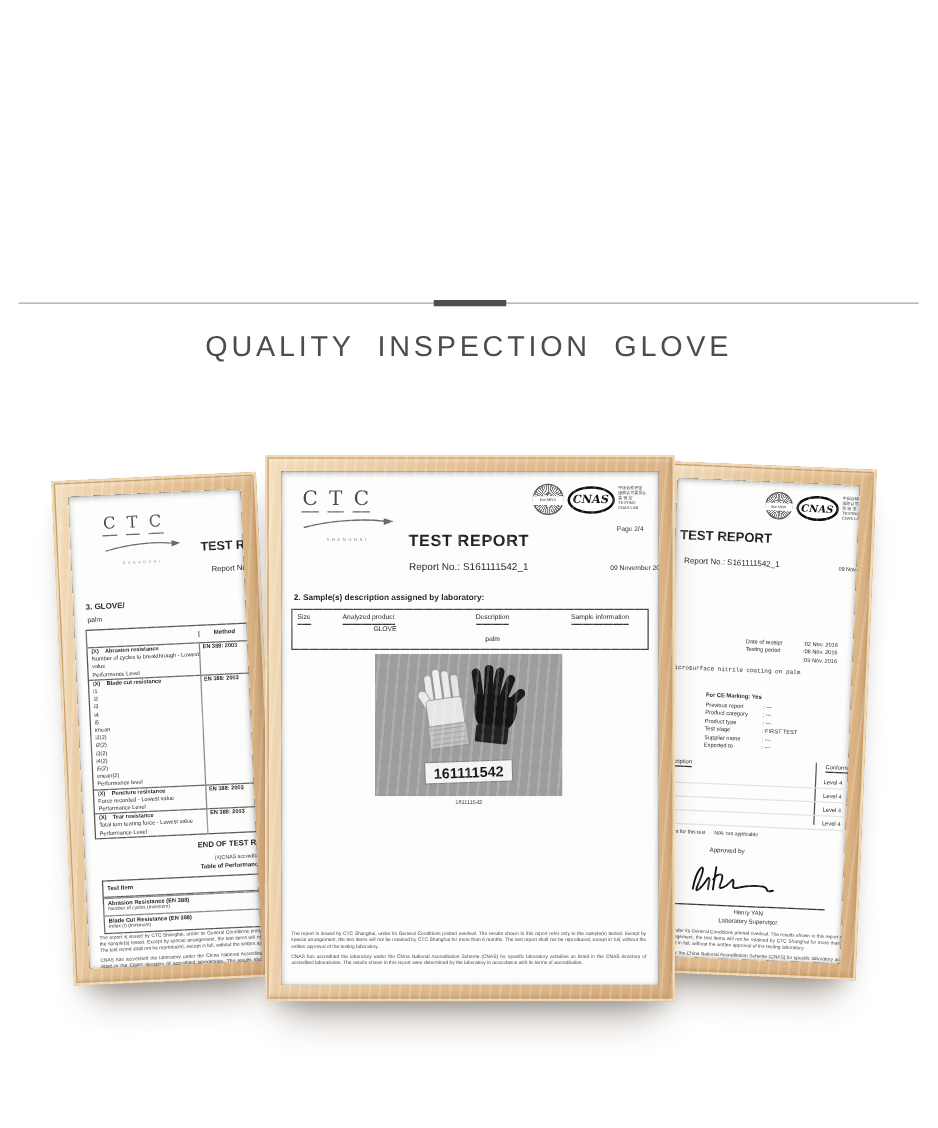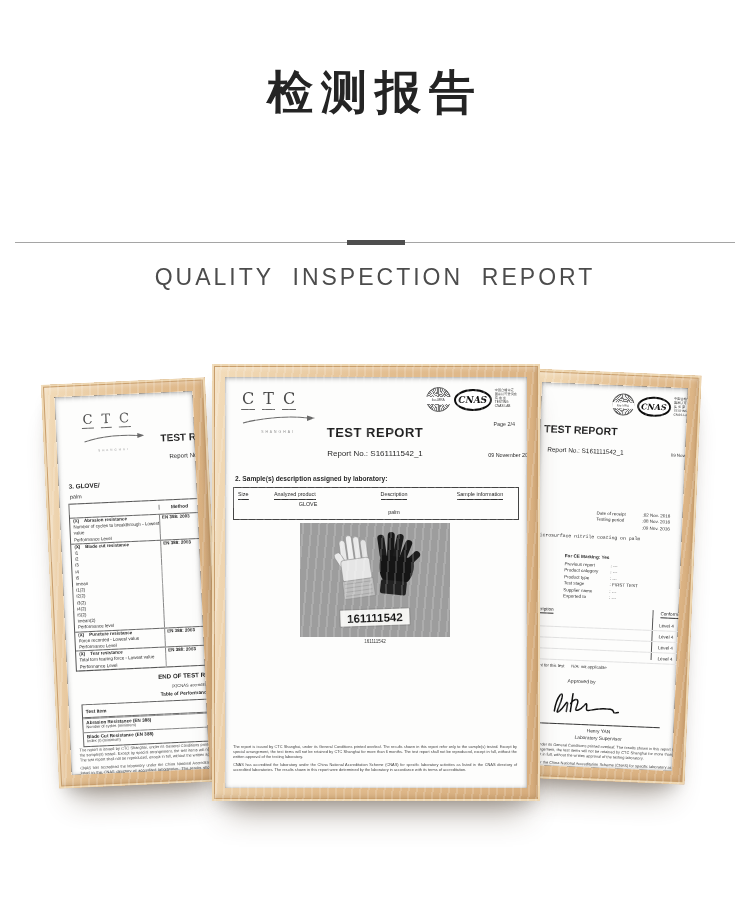--- a/index.html
+++ b/index.html
@@ -88,25 +88,24 @@
        display:flex;align-items:center;}
   .crow span{margin-left:185px;}
   .u-inline{border-bottom:.6px solid #333;padding-bottom:.5px;}
   .sigline{border-top:.7px solid #333;}
 </style>
 </head>
 <body>
 
 <div class="page">
 
-  <div class="cn1">检测报告</div>
   <div class="divider">
     <span class="divider-accent"></span>
   </div>
-  <div class="en">QUALITY  INSPECTION  REPORT</div>
+  <div class="en">QUALITY  INSPECTION  GLOVE</div>
 
   <div class="frame cert-left">
     <div class="paper">
       <div class="content lc">
         <div class="ctc abs" style="left:26px;top:16px;">
           <div class="ctc-letters" style="font-size:13px;">
             <span>C</span>
             <span>T</span>
             <span>C</span>
           </div>

